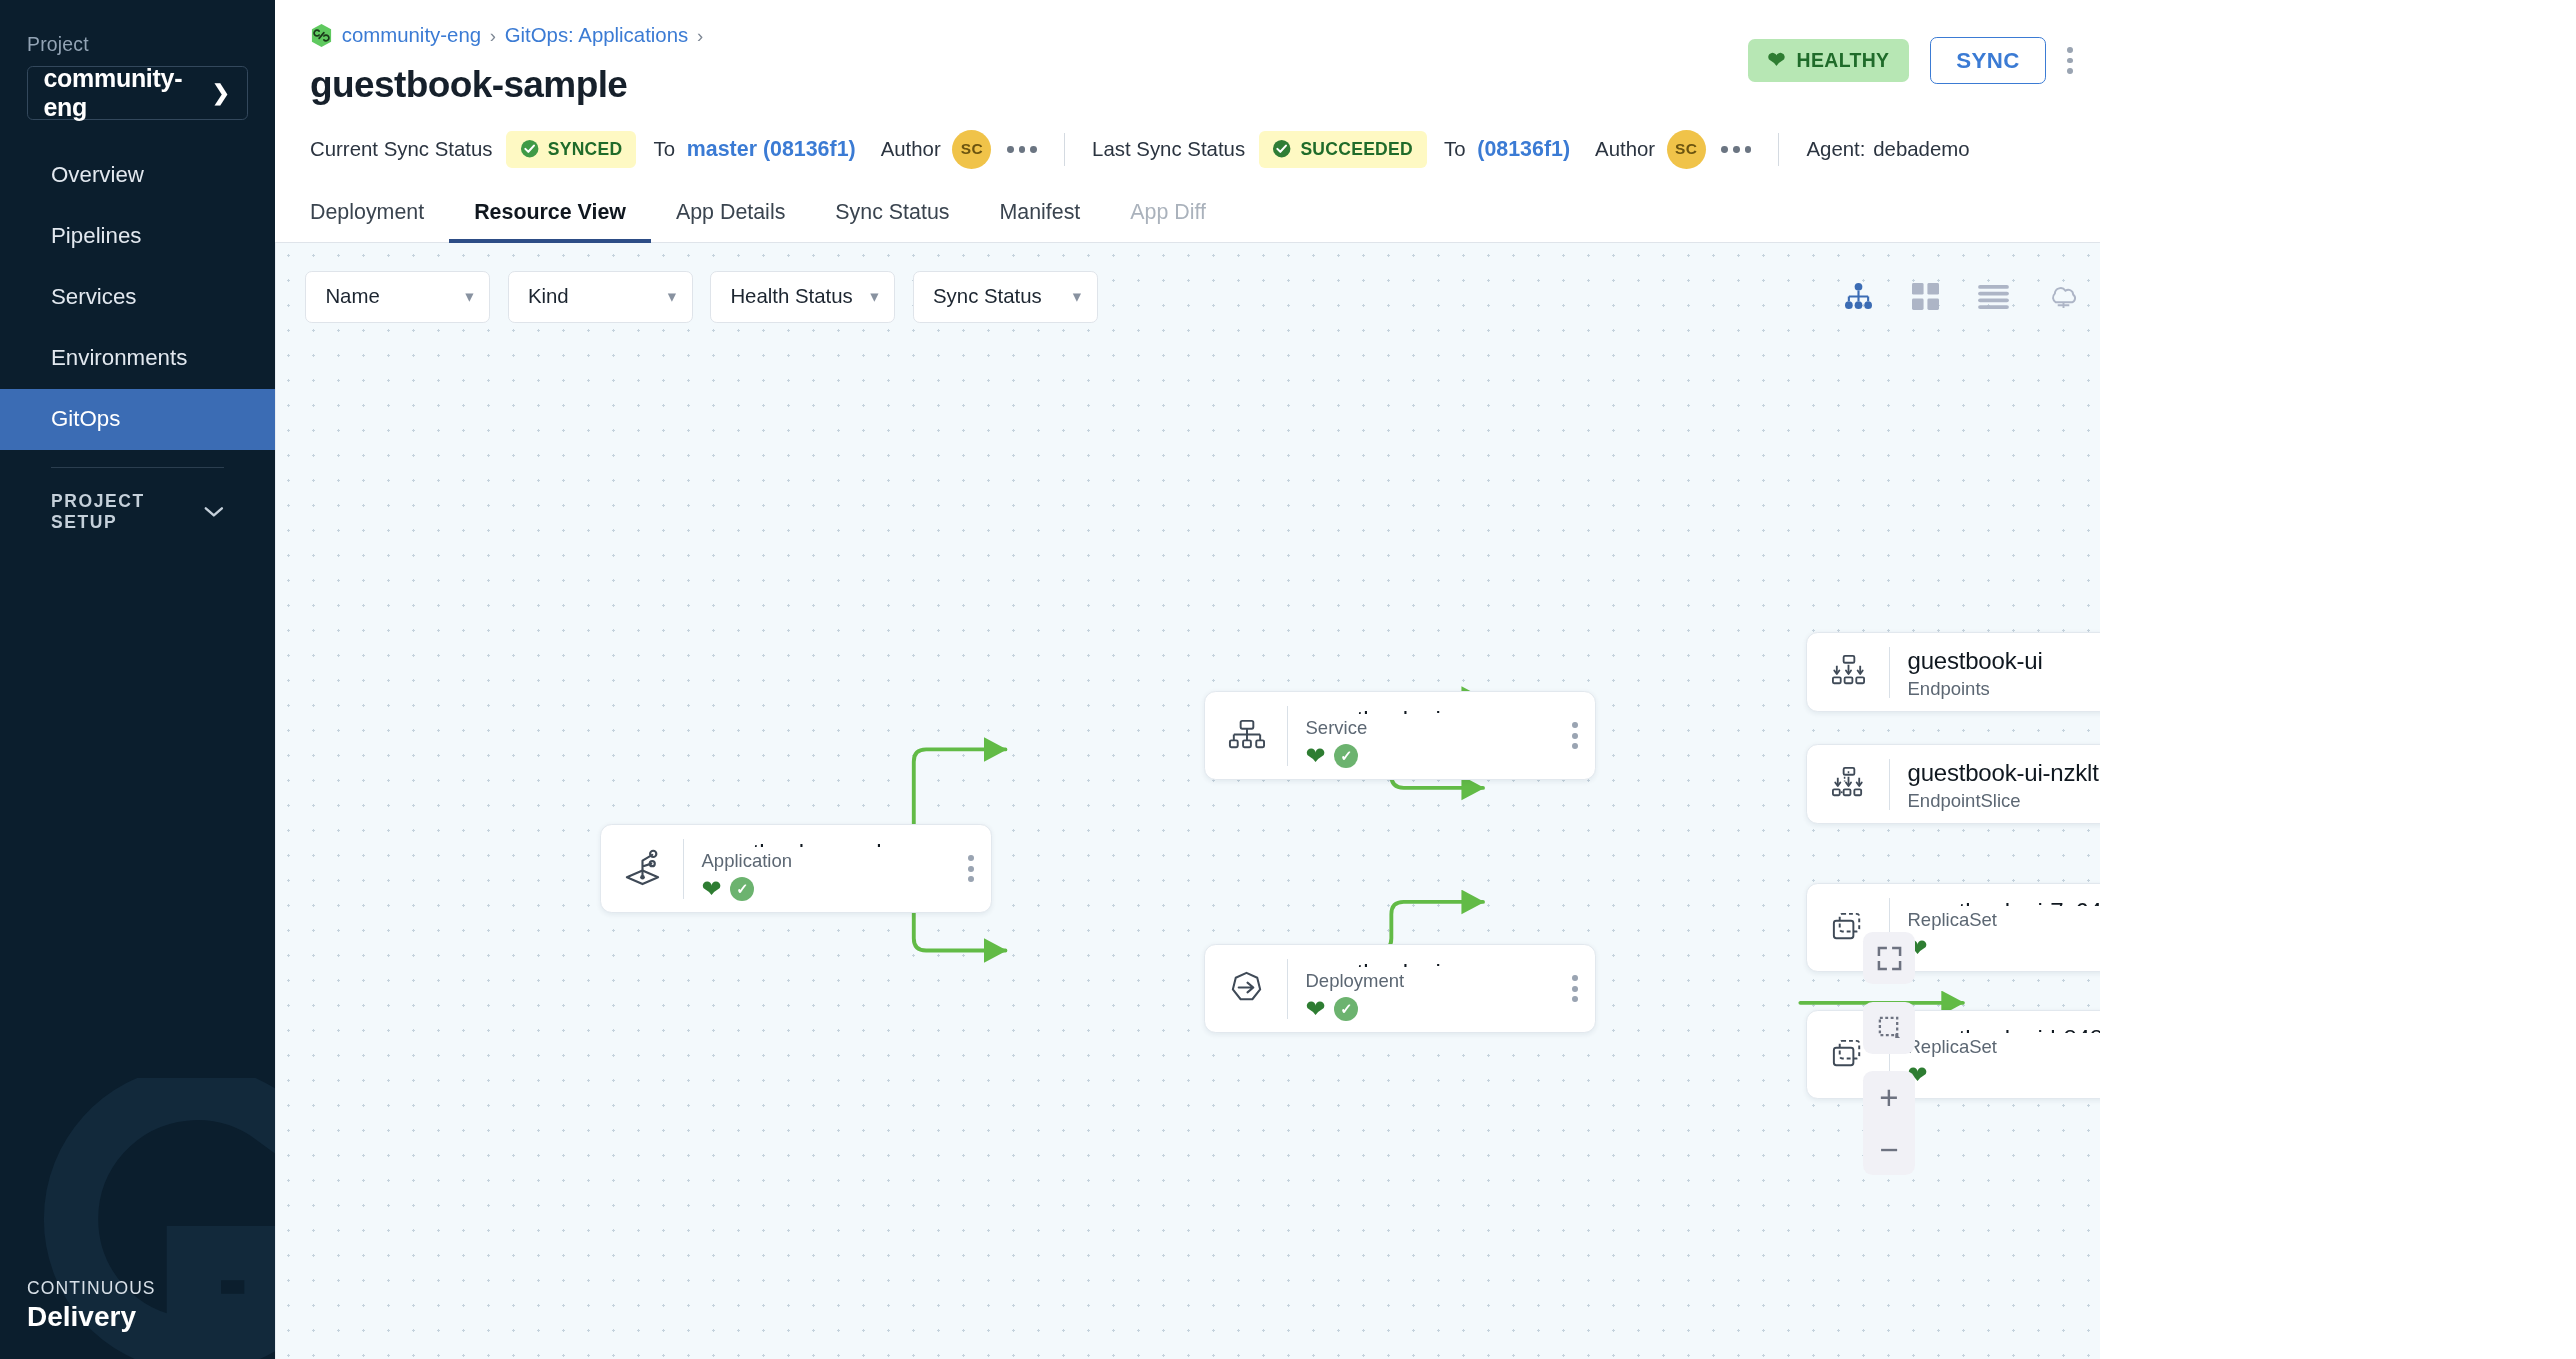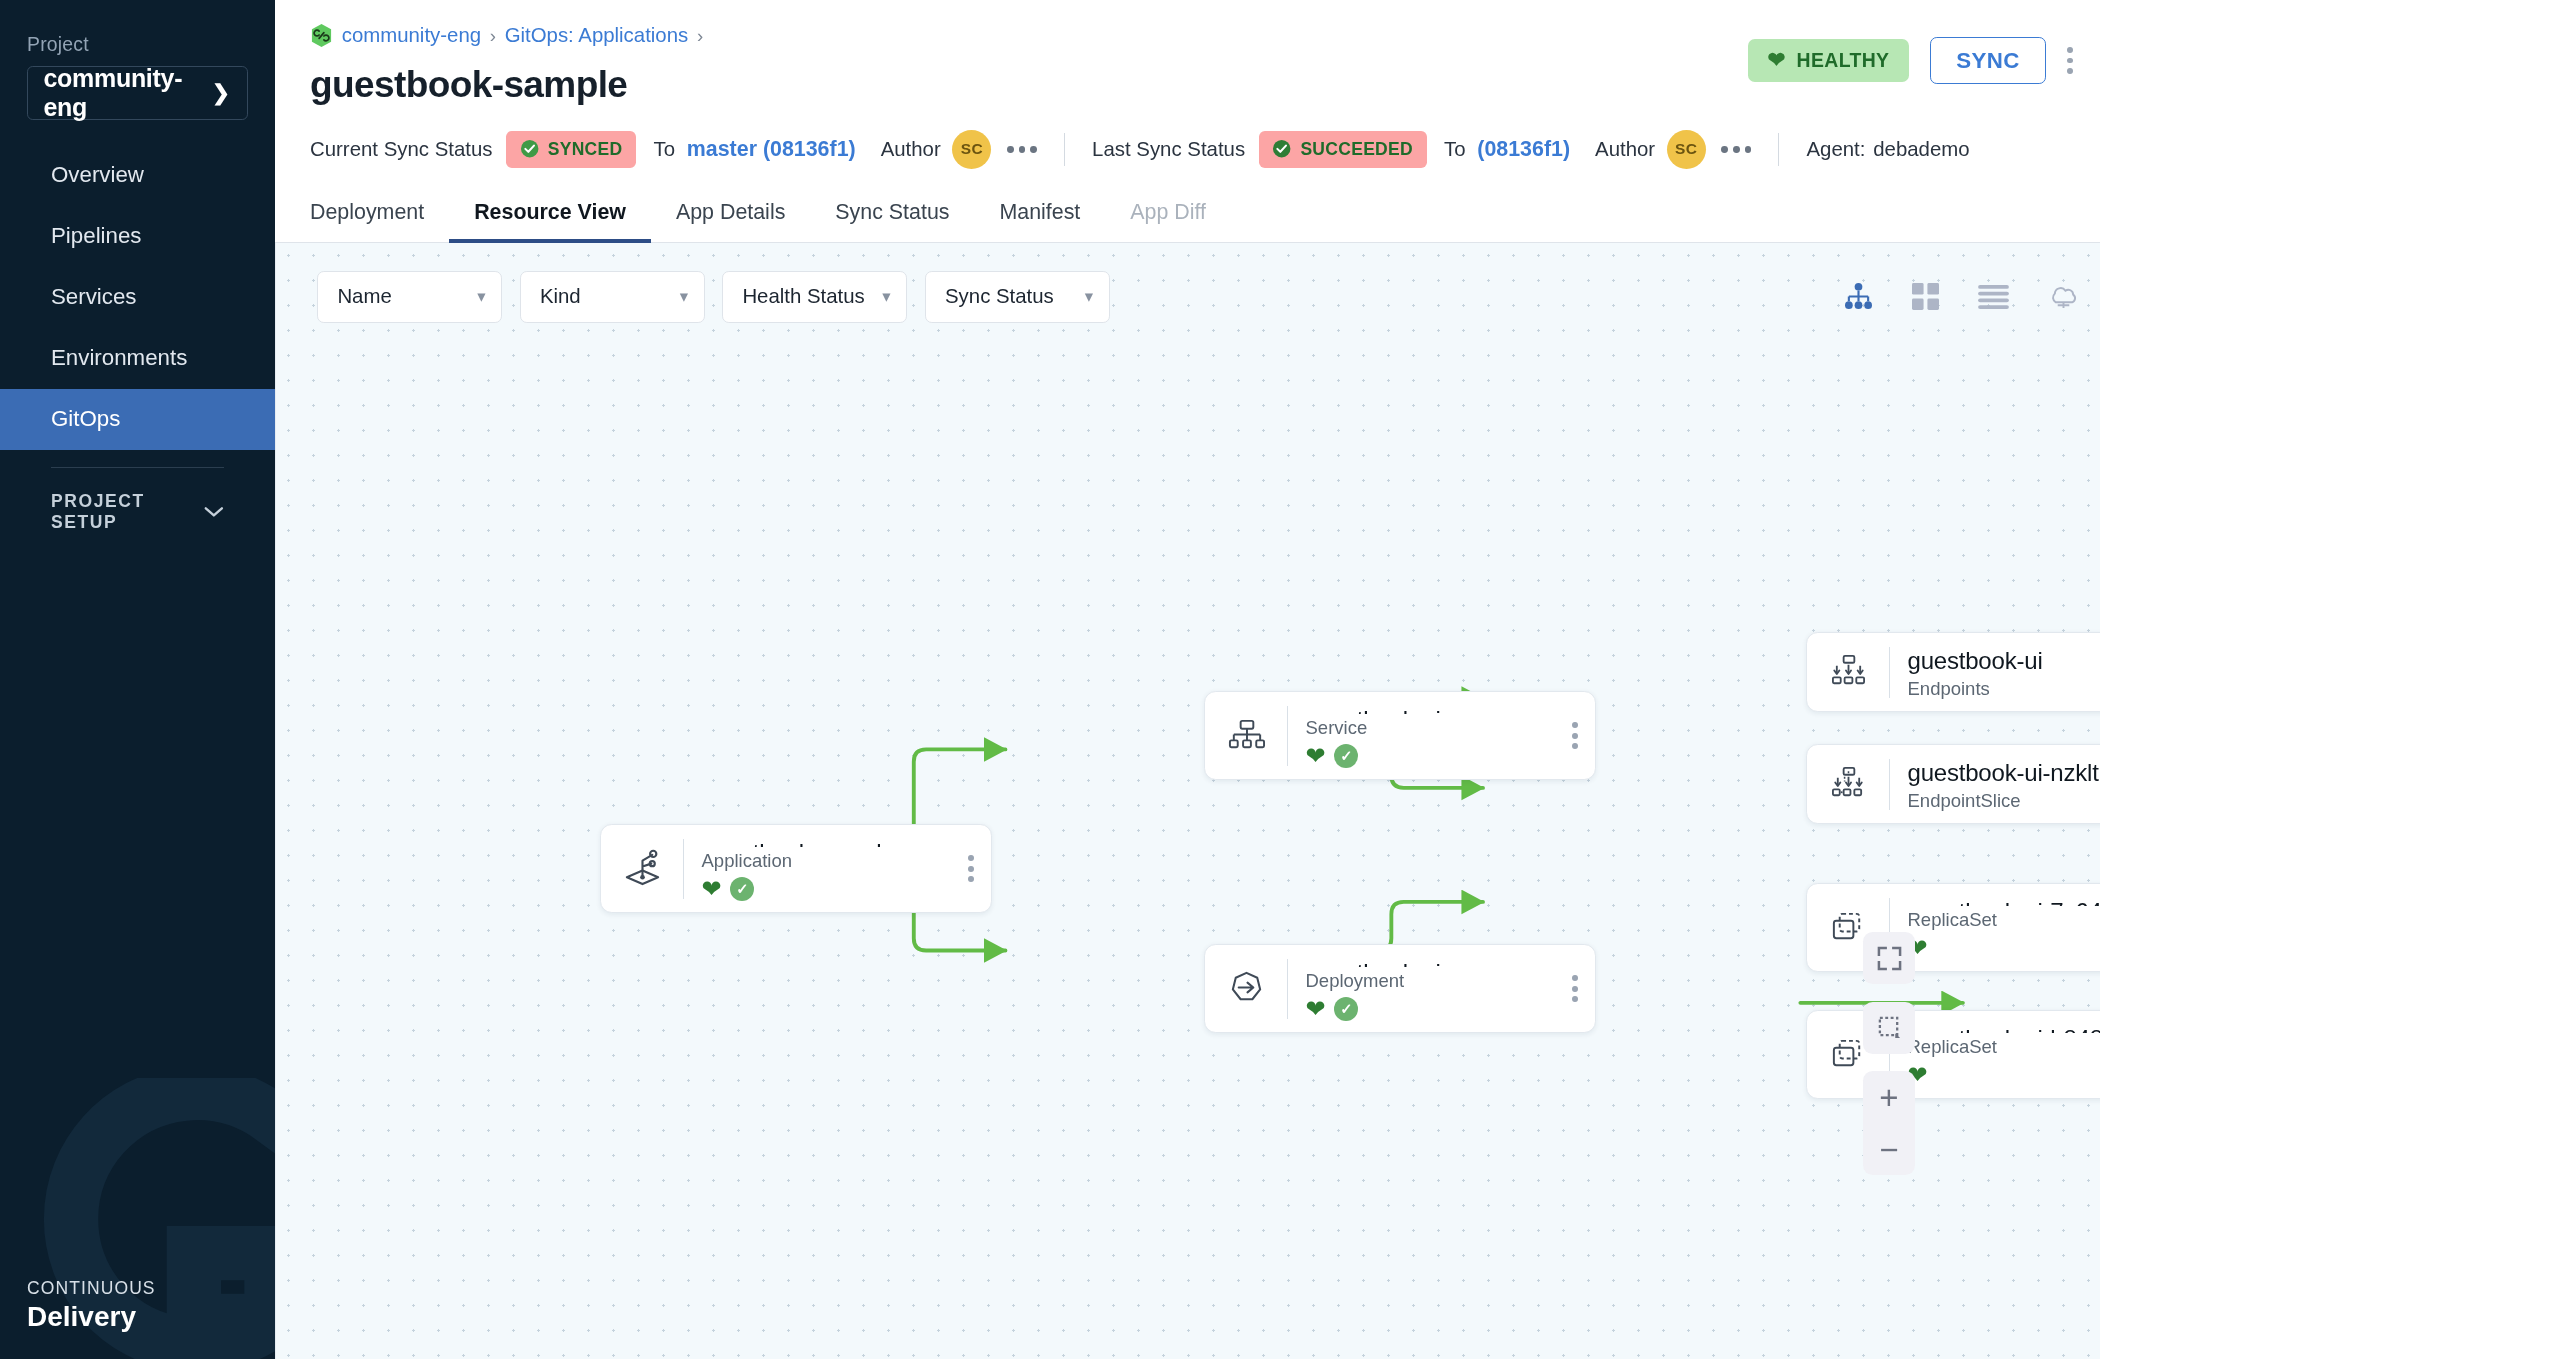--- a/index.html
+++ b/index.html
@@ -83,21 +83,21 @@
 
   
   .statusbar {
     display: flex; align-items: center; gap: 0;
     padding: 0 35px; height: 68px; font-size: 20.4px; color: #2b3440;
     margin-top: 9.7px;
     text-align: center;
   }
   .st-label { color: #2b3440; margin-right: 13.6px; white-space: nowrap; }
   .pill {
-    display: flex; align-items: center; gap: 8.7px; background: #fca5a5;
+    display: flex; align-items: center; gap: 8.7px; background: #fef9c3;
     color: #1f6b2a; border-radius: 5.8px; height: 37px; padding: 0 13.6px;
     font-size: 17.5px; font-weight: 700; letter-spacing: 0.3px; white-space: nowrap;
   }
   .st-to { color: #2b3440; margin: 0 11.7px 0 17.5px; }
   .st-commit { color: #3b7bd4; font-weight: 700; font-size: 21.4px; white-space: nowrap; }
   .st-author { color: #2b3440; margin-left: 25px; margin-right: 11.7px; }
   .avatar {
     width: 39px; height: 39px; border-radius: 50%; background: #f0c349;
     color: #6b5410; font-size: 15.5px; font-weight: 700;
     display: flex; align-items: center; justify-content: center; letter-spacing: 0.5px;
@@ -128,21 +128,21 @@
   
   .canvas {
     flex: 1; position: relative; overflow: hidden;
     background-color: #f3f9fc;
     background-image: radial-gradient(#c5d3dd 1.2px, transparent 1.3px);
     background-size: 25px 25px;
     border-left: 1px solid #e7ecf1;
   }
   .filters {
     position: absolute; left: 0; top: 0; right: 0; height: 107px;
-    display: flex; align-items: center; gap: 17.5px; padding-left: 41px;
+    display: flex; align-items: center; gap: 17.5px; padding-left: 29px;
   }
   .filter {
     background: #ffffff; border: 1px solid #dfe4ea; border-radius: 6.8px;
     height: 52px; min-width: 185px; display: flex; align-items: center;
     justify-content: space-between; padding: 0 15.5px 0 19.4px;
     font-size: 20.4px; color: #1c2530; cursor: pointer;
   }
   .filter .chev { color: #8892a0; font-size: 16.5px; margin-left: 17.5px; }
   .viewmodes {
     position: absolute; right: 13.6px; top: 0; height: 107px;

